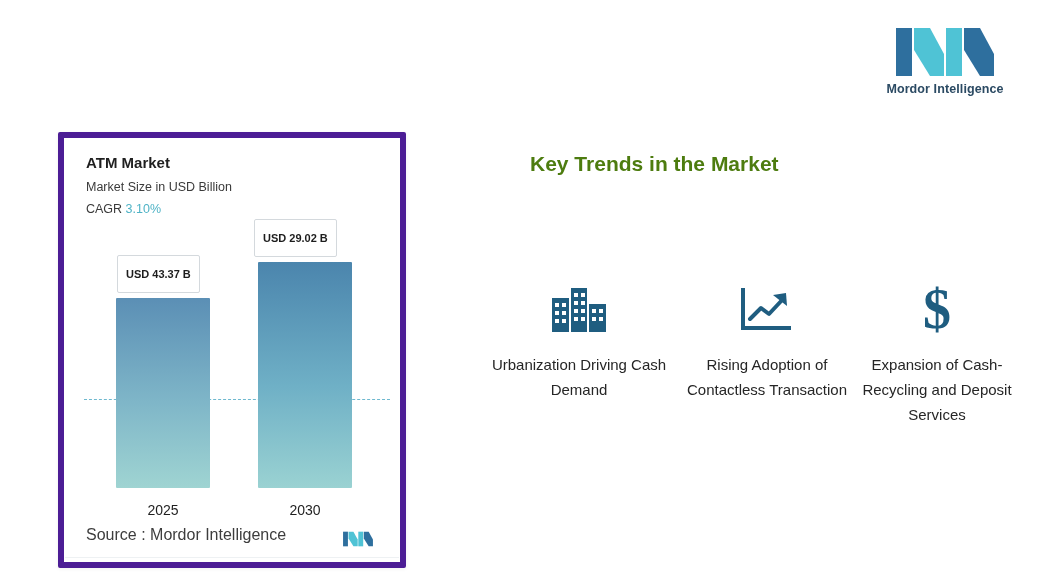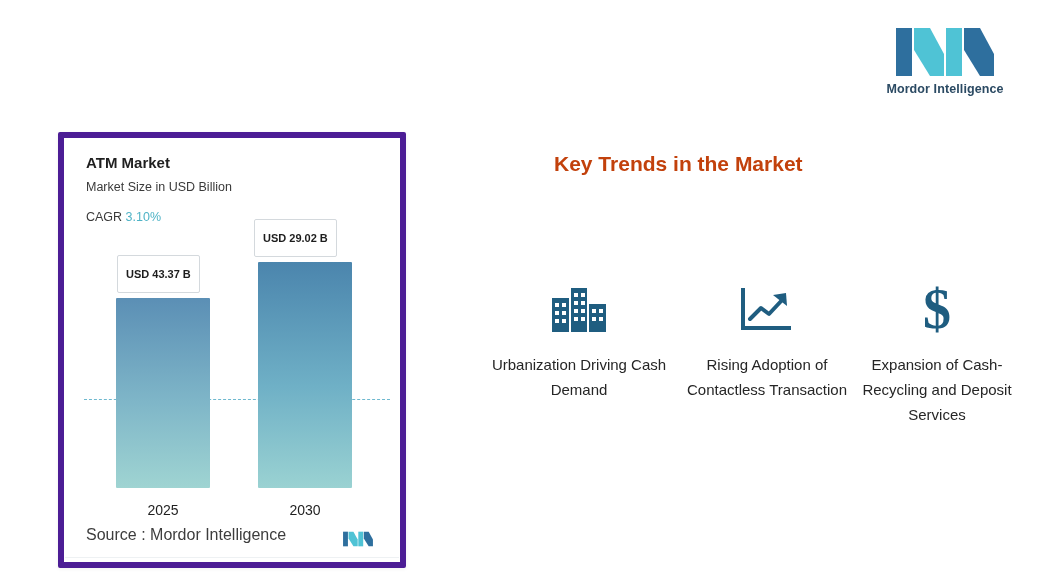--- a/index.html
+++ b/index.html
@@ -36,21 +36,21 @@
     border-radius:2px;
     box-shadow:0 1px 4px rgba(0,0,0,.06);
   }
   .chart-title{
     position:absolute;left:22px;top:16px;font-size:15px;font-weight:bold;color:#1f1f1f;
   }
   .chart-sub{
     position:absolute;left:22px;top:42px;font-size:12.5px;color:#3a3a3a;
   }
   .chart-cagr{
-    position:absolute;left:22px;top:64px;font-size:12.5px;color:#3a3a3a;margin-top:8px;
+    position:absolute;left:22px;top:64px;font-size:12.5px;color:#3a3a3a;
   }
   .chart-cagr .val{color:#4fb3c6;}
   .plot{
     position:absolute;left:0;top:96px;width:336px;height:300px;
   }
   .dashline{
     position:absolute;left:20px;top:165px;width:306px;height:0;
     border-top:1px dashed #6fb9cf;
   }
   .bar{
@@ -82,21 +82,21 @@
     position:absolute;left:22px;bottom:18px;font-size:16px;color:#3d3d3d;
   }
   .card-logo{position:absolute;right:24px;bottom:12px;width:36px;height:22px;}
   .card-footline{
     position:absolute;left:1px;right:1px;bottom:0;height:4px;
     background:#ffffff;border-top:1px solid #eef1f3;
   }
   
   .trends-title{
     position:absolute;left:530px;top:152px;width:320px;
-    font-size:21px;font-weight:bold;color:#c2410c;margin-left:24px;
+    font-size:21px;font-weight:bold;color:#4d7c0f;
   }
   .trend{
     position:absolute;top:280px;width:190px;text-align:center;
   }
   .trend .icon{
     height:58px;display:flex;align-items:center;justify-content:center;
   }
   .trend .caption{
     margin-top:14px;font-size:15px;line-height:25px;color:#262626;
   }

